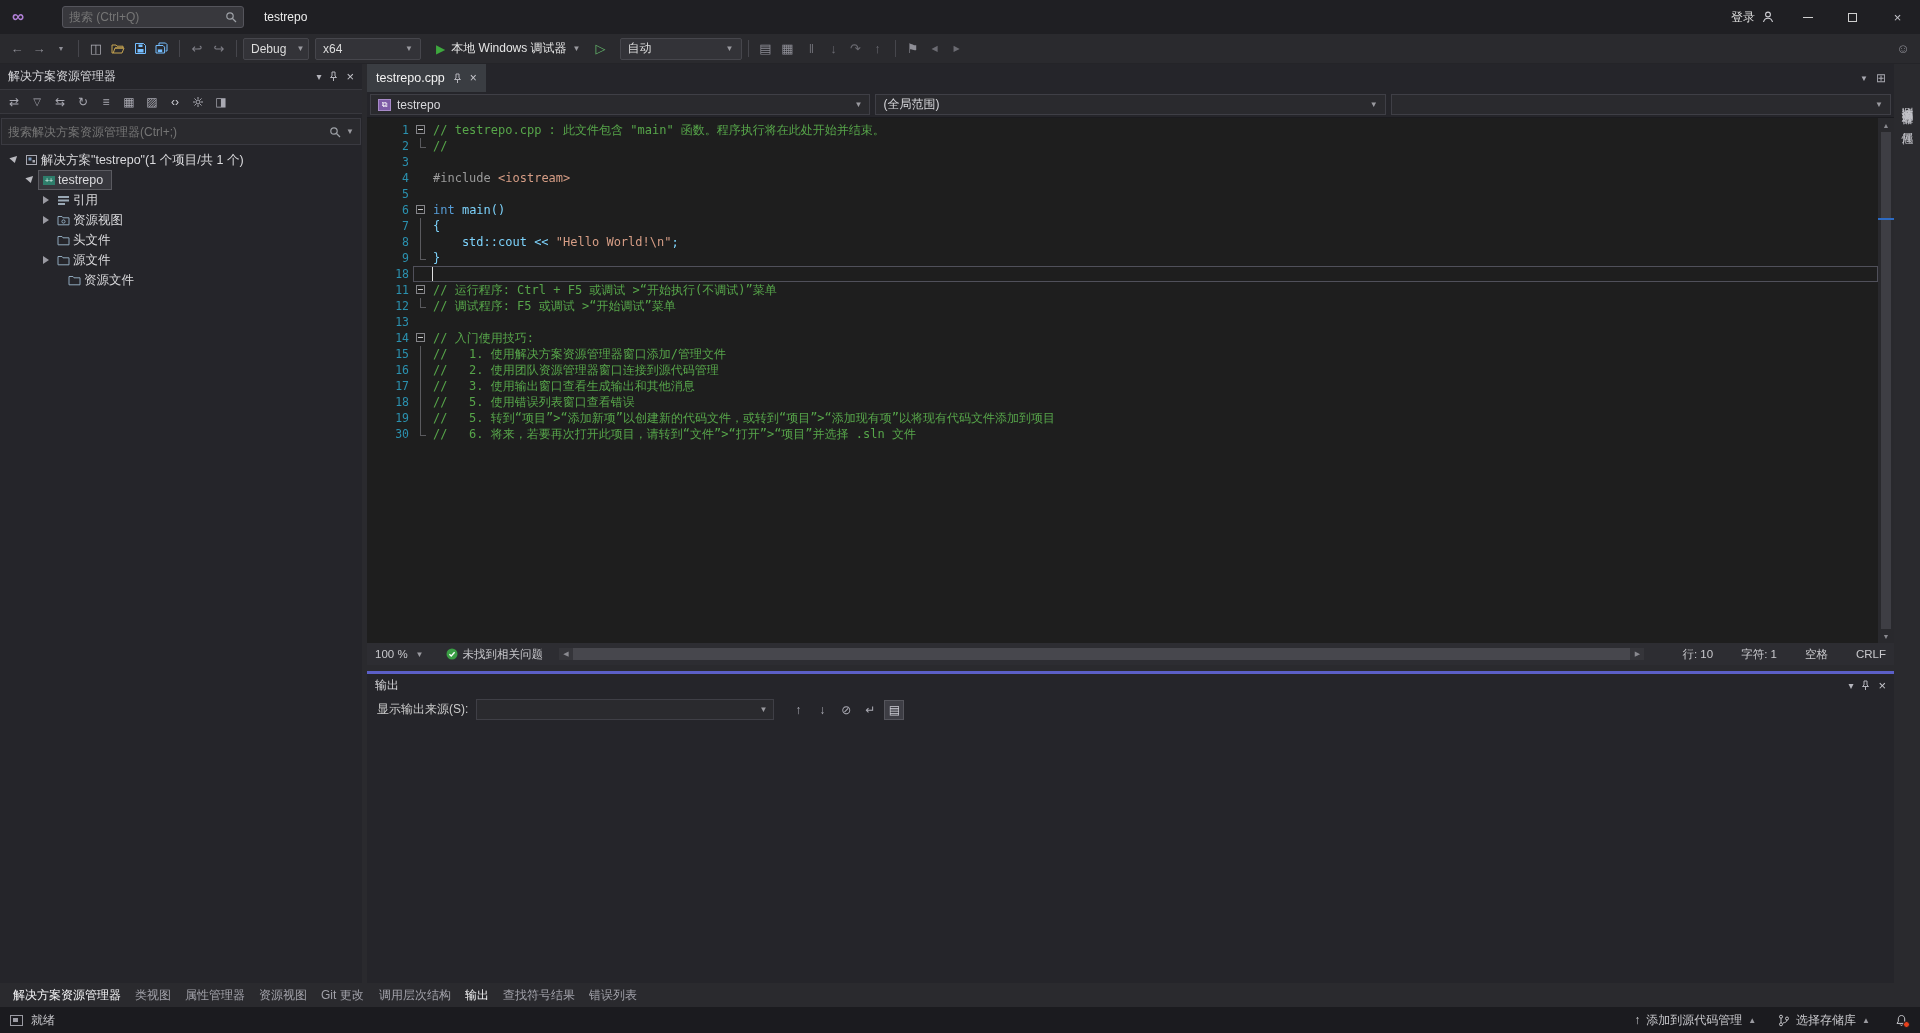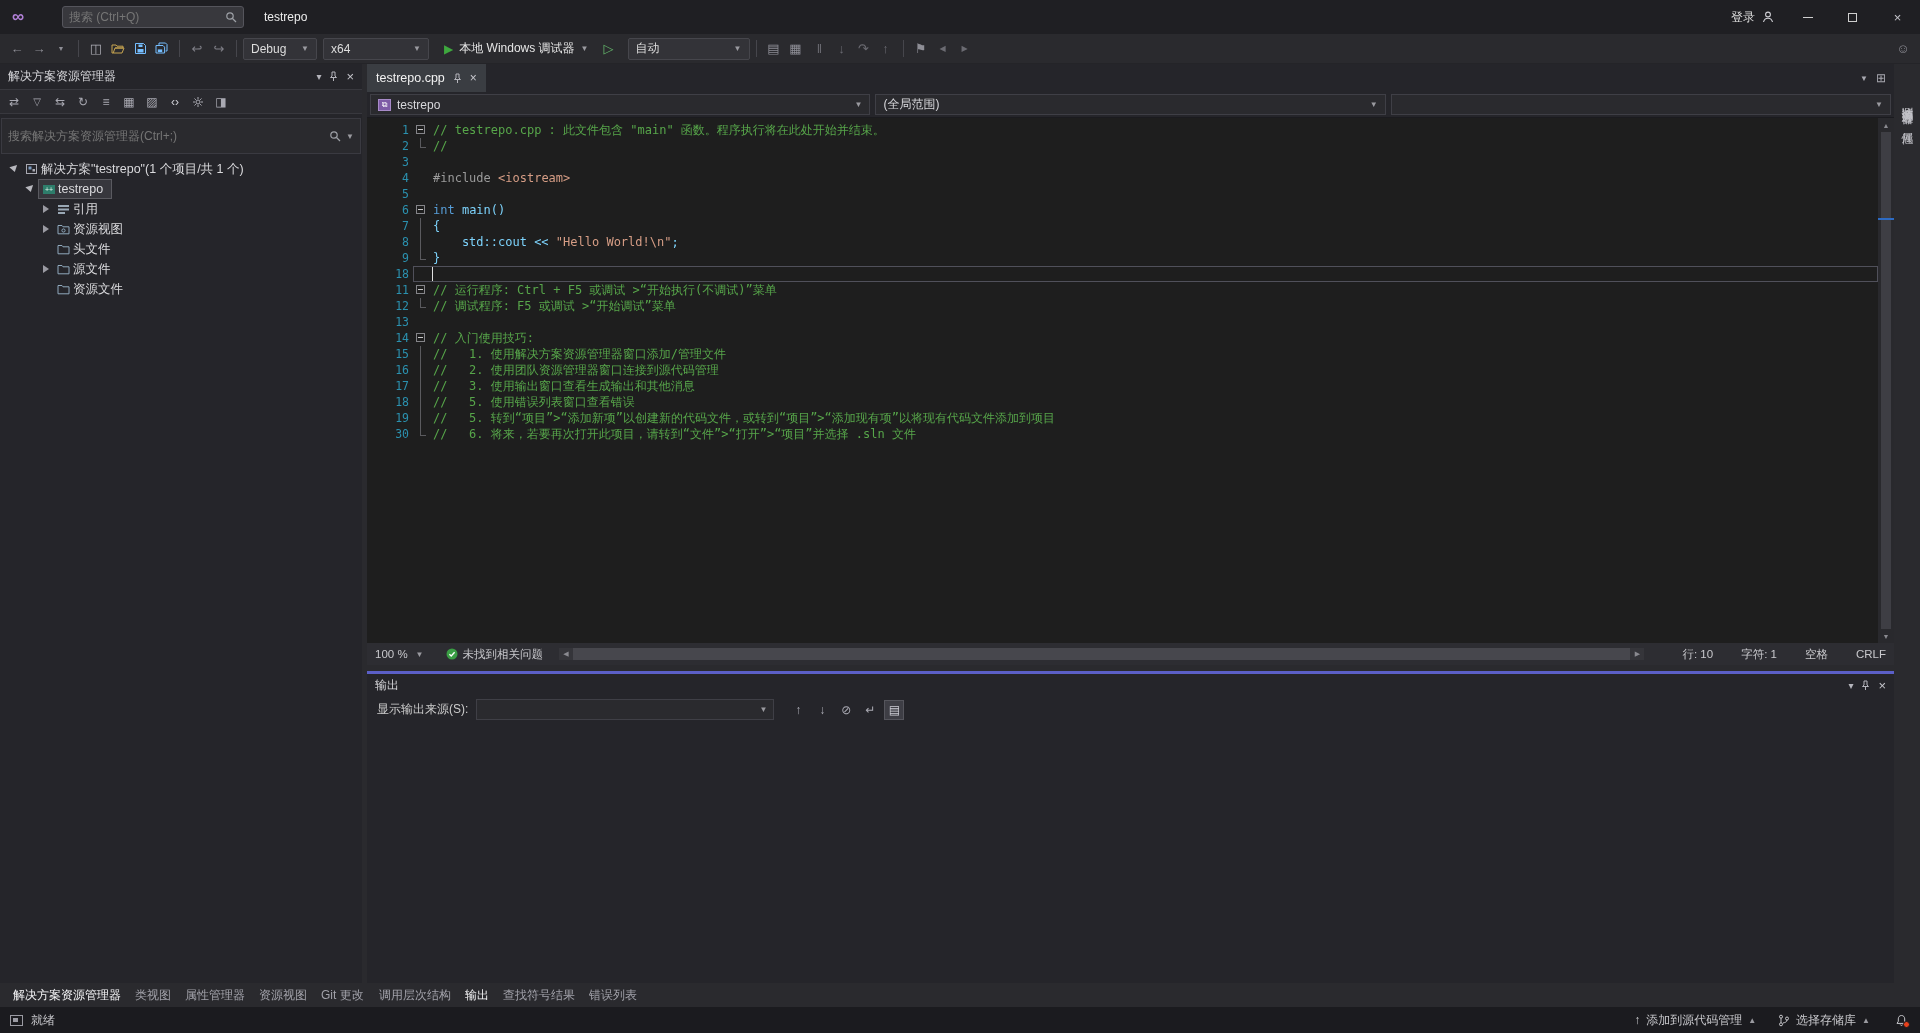--- a/index.html
+++ b/index.html
@@ -34,21 +34,21 @@
   
   .main{flex:1;display:flex;min-height:0}
   .v-splitter{width:5px;background:#2A2A2E;flex:none}
 
   
   .sidebar{width:362px;background:#25252A;display:flex;flex-direction:column;flex:none}
   .sb-header{height:25px;display:flex;align-items:center;padding:0 8px;color:#D6D6DA;gap:8px}
   .hdr-icons{margin-left:auto;display:flex;gap:7px;align-items:center;color:#B5B5BC}
   .sb-toolbar{height:25px;display:flex;align-items:center;padding:0 4px;gap:3px;border-top:1px solid #38383E;border-bottom:1px solid #38383E;background:#2A2A2F}
   .sb-ticon{width:20px;height:20px;display:flex;align-items:center;justify-content:center;color:#A9A9B2;font-size:12px}
-  .sb-search{height:36px;margin:4px 1px 2px 1px;background:#2A2A2E;border:1px solid #3A3A41;display:flex;align-items:center;padding:0 6px;color:#8E8E96}
+  .sb-search{height:27px;margin:4px 1px 2px 1px;background:#2A2A2E;border:1px solid #3A3A41;display:flex;align-items:center;padding:0 6px;color:#8E8E96}
   .sb-search input{flex:1;background:transparent;border:none;outline:none;color:#8E8E96;font-size:12px;font-family:inherit}
   .tree{padding-top:3px}
   .tree-row{height:20px;display:flex;align-items:center;color:#DADADD;white-space:nowrap;font-size:12.5px}
   .tree-row.selected .row-inner{background:#37373D;border:1px solid #5A5A60}
   .row-inner{display:flex;align-items:center;height:20px;padding-right:8px}
   .tw-arrow{width:16px;flex:none;display:flex;justify-content:center;align-items:center}
   .tri-exp{width:0;height:0;border-left:4px solid transparent;border-right:4px solid transparent;border-top:6px solid #B8B8BE;transform:rotate(-15deg)}
   .tri-col{width:0;height:0;border-top:4px solid transparent;border-bottom:4px solid transparent;border-left:6px solid #9A9AA2}
   .t-icon{width:19px;flex:none;display:flex;justify-content:center;align-items:center}
 
@@ -210,21 +210,21 @@
   <span class="tb-sep"></span>
   <span id="tb-edit" style="display: inline-flex; align-items: center;">
       <span class="tb-icon">
         <span class="g" style="color:#7F7F87;">↩</span>
       </span>
       <span class="tb-icon">
         <span class="g" style="color:#7F7F87;">↪</span>
       </span>
     </span>
   <span class="tb-sep"></span>
-  <div class="combo" style="width:74px">
+  <div class="combo" style="width:66px">
     <span>Debug</span>
       <span class="arw">▼</span>
   </div>
   <div class="combo" style="width:106px;margin-left:4px">
     <span>x64</span>
       <span class="arw">▼</span>
   </div>
   <div class="run-btn" style="margin-left:6px">
     <span class="run-play">▶</span>
     <span>本地 Windows 调试器</span>
@@ -422,21 +422,21 @@
           </span>
           <span class="row-inner">
             <span class="t-icon">
               <svg width="13" height="11" viewBox="0 0 13 11">
                 <path d="M1 1.5h4l1 1.3h6v7H1z" fill="none" stroke="#8FA8BC"></path>
               </svg>
             </span>
             <span>源文件</span>
           </span>
         </div>
-        <div class="tree-row" style="padding-left: 38px;">
+        <div class="tree-row" style="padding-left: 49px;">
           <span class="tw-arrow"></span>
           <span class="row-inner">
             <span class="t-icon">
               <svg width="13" height="11" viewBox="0 0 13 11">
                 <path d="M1 1.5h4l1 1.3h6v7H1z" fill="none" stroke="#8FA8BC"></path>
               </svg>
             </span>
             <span>资源文件</span>
           </span>
         </div>

